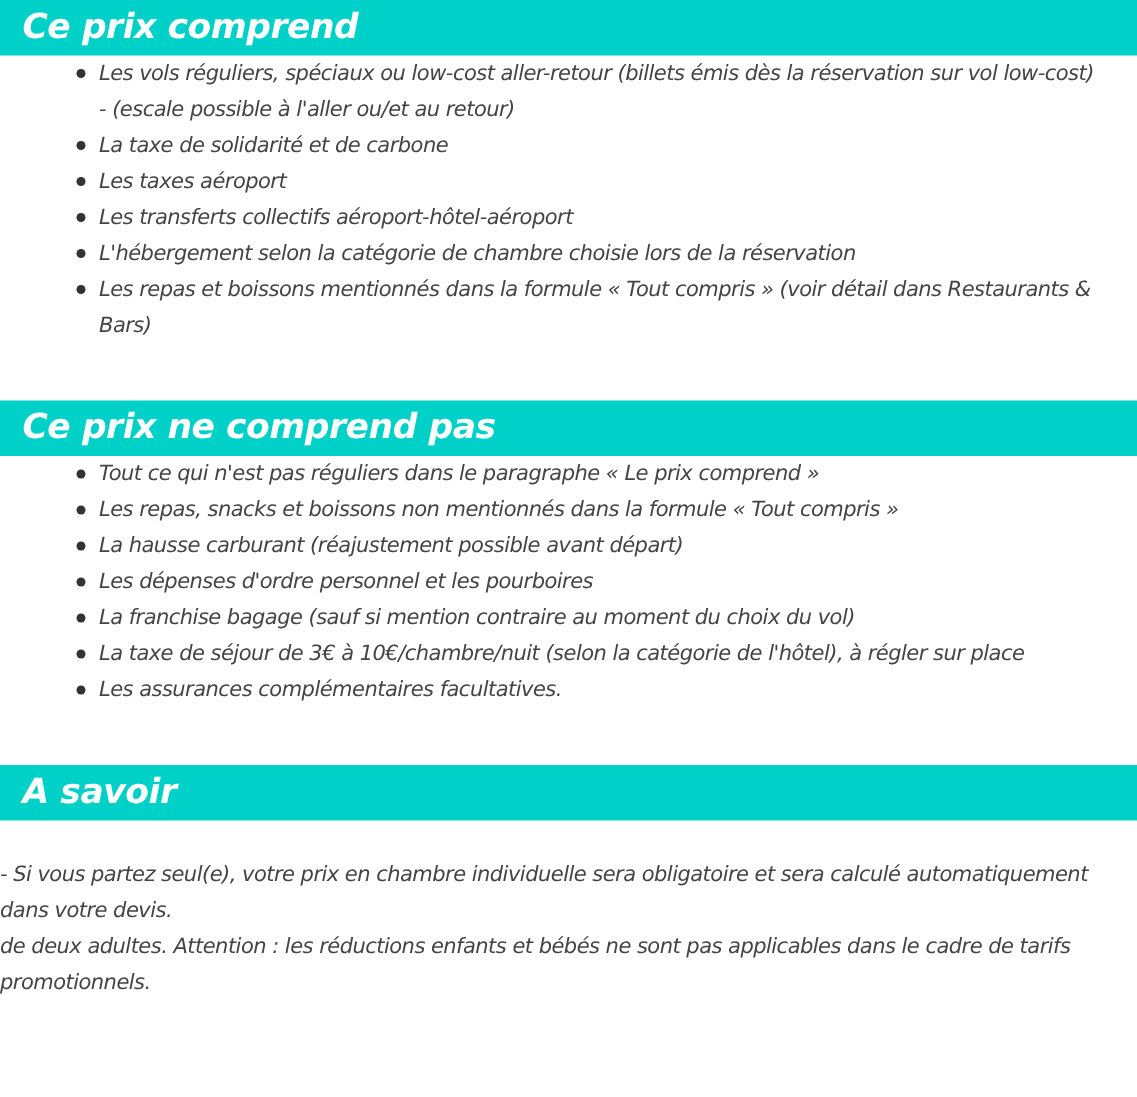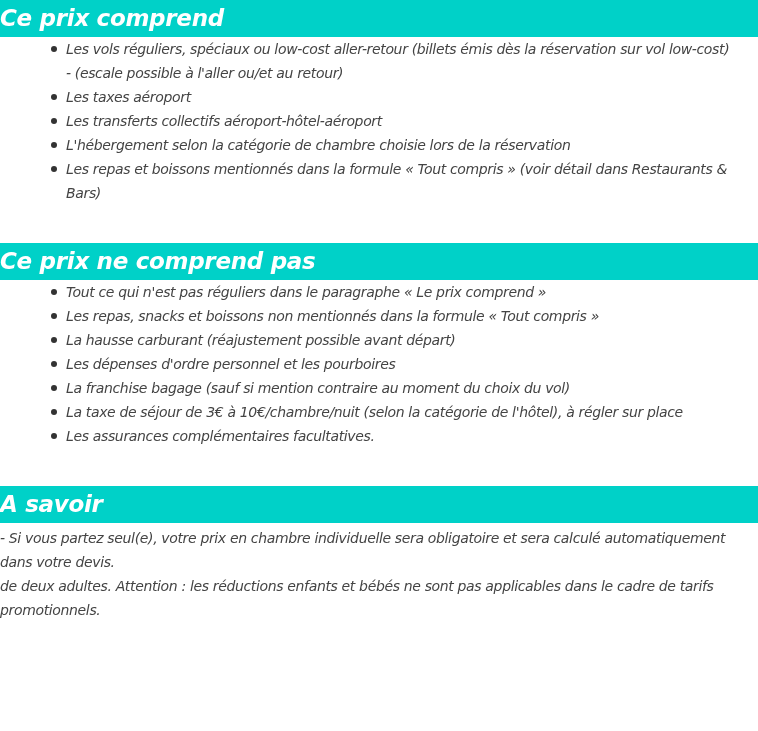--- a/index.html
+++ b/index.html
@@ -15,21 +15,21 @@
       color: #444444;
     }
     .section-header {
       background: #00d1c8;
       color: #ffffff;
       font-style: italic;
       font-weight: bold;
       font-size: 23px;
       height: 37px;
       line-height: 37px;
-      padding-left: 0;
+      padding-left: 15px;
       box-sizing: border-box;
       letter-spacing: -0.3px;
     }
     .section-header.first {
       margin-top: 0;
     }
     ul.bullets {
       list-style: none;
       margin: 0;
       padding: 0;
@@ -56,35 +56,36 @@
     }
     .list1 { margin-top: 16px; }
     .list2 { margin-top: 16px; }
     .gap1 { height: 38px; }
     .gap2 { height: 38px; }
     .para {
       font-size: 14px;
       font-style: italic;
       line-height: 24px;
       letter-spacing: -0.35px;
-      margin-top: 3px;
+      margin-top: 24px;
       padding-right: 4px;
     }
     .para p {
       margin: 0;
     }
   </style>
 </head>
 <body>
 
 <div>
 
   <div class="section-header first">Ce prix comprend</div>
   <ul class="bullets list1">
     <li>Les vols réguliers,  spéciaux ou low-cost aller-retour (billets émis dès la réservation sur vol low-cost) - (escale possible à l'aller ou/et au retour)</li>
+    <li>La taxe de solidarité et de carbone</li>
     <li>Les taxes aéroport</li>
     <li>Les transferts collectifs aéroport-hôtel-aéroport</li>
     <li>L'hébergement selon la catégorie de chambre choisie lors de la réservation</li>
     <li>Les repas et boissons mentionnés dans la formule « Tout compris » (voir détail dans Restaurants &amp; Bars)</li>
   </ul>
   <div class="gap1"></div>
 
   <div class="section-header">Ce prix ne comprend pas</div>
   <ul class="bullets list2">
     <li>Tout ce qui n'est pas réguliers dans le paragraphe « Le prix comprend »</li>

